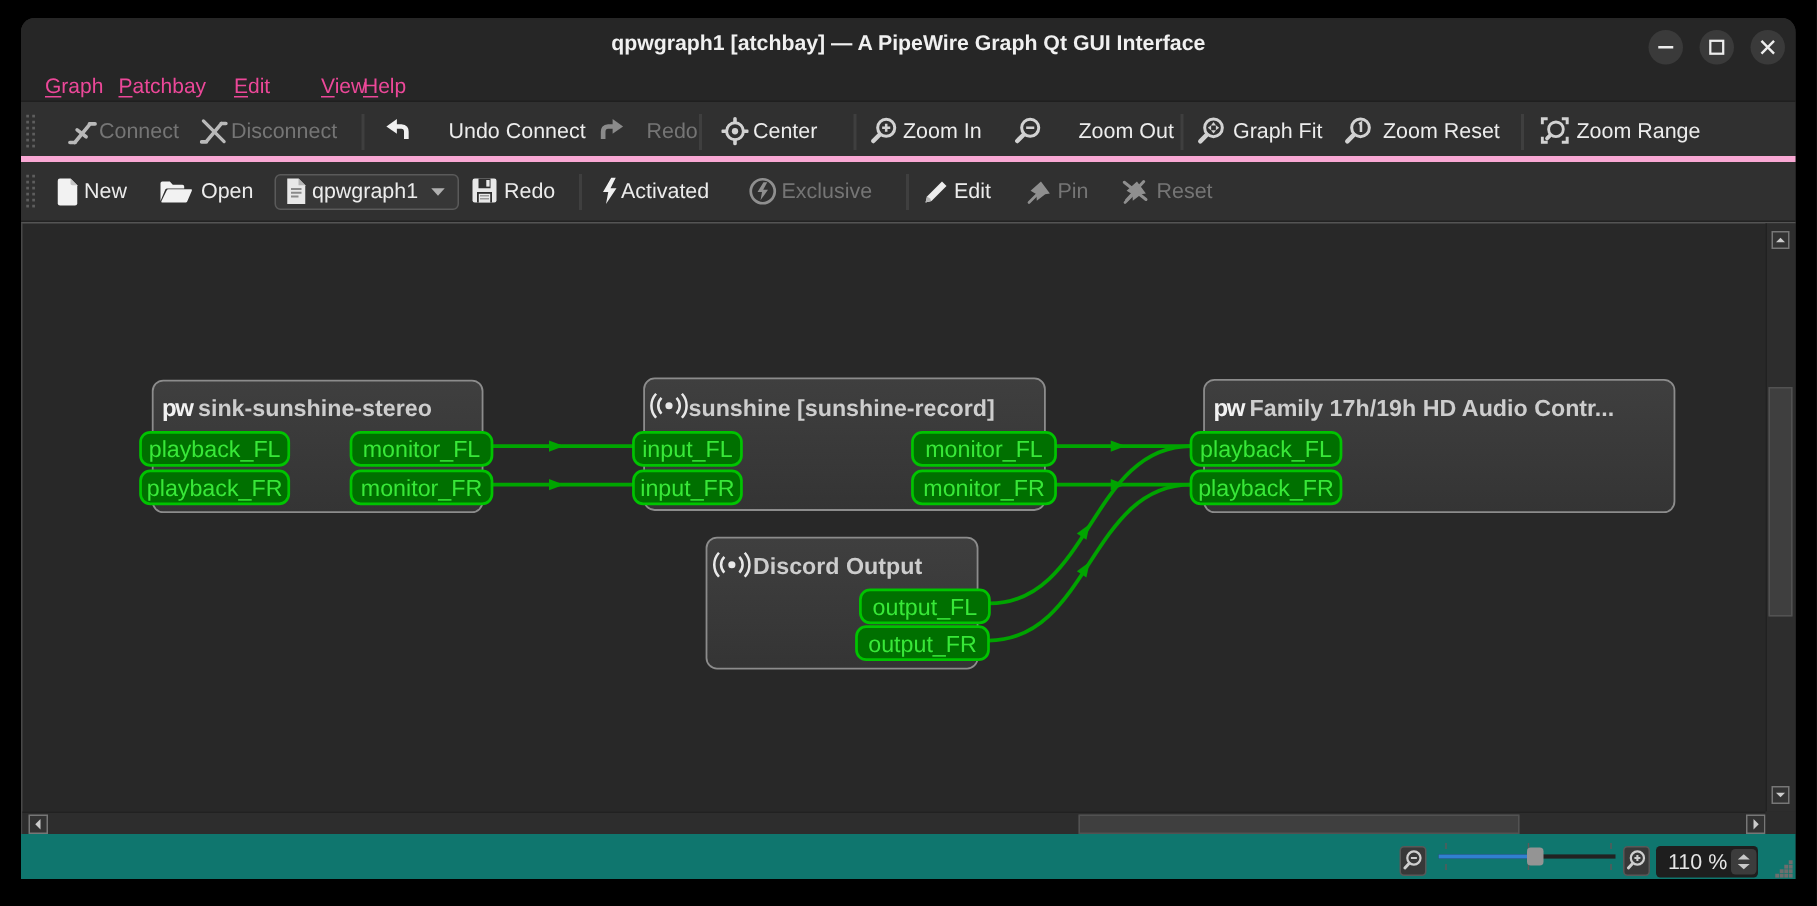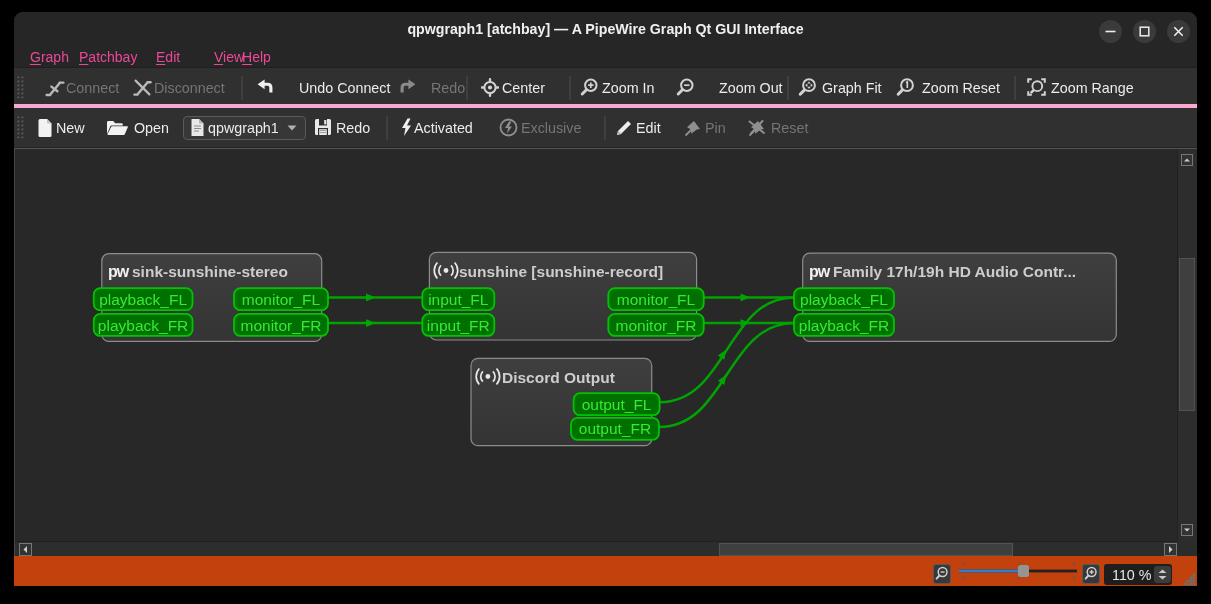--- a/index.html
+++ b/index.html
@@ -13,21 +13,21 @@
   .menu{position:absolute;top:0;height:22px;line-height:23px;color:#ec4899;font-size:14px;}
   .menu u{text-decoration-thickness:1px;text-underline-offset:2px;}
   #toolbar1{position:absolute;left:0;top:56px;width:1183px;height:40px;background:#303030;border-bottom:4px solid #f9a8d4;}
   #toolbar2{position:absolute;left:0;top:96px;width:1183px;height:40px;background:#303030;border-bottom:1px solid #222;}
   .ticon{position:absolute;top:0;}
   .tlabel{position:absolute;top:0;height:39px;line-height:40px;font-size:14.3px;color:#ececec;white-space:nowrap;}
   .dis{color:#757575;}
   .tsep{position:absolute;top:8px;width:2px;height:24px;background:#3f3f3f;}
   .thandle{position:absolute;left:3px;top:8px;width:8px;height:24px;}
   #canvaswrap{position:absolute;left:0px;top:136px;width:1183px;height:408px;background:#282828;border-top:1px solid #545454;border-left:1px solid #484848;}
-  #statusbar{position:absolute;left:0;top:544px;width:1183px;height:30px;background:#c2410c;}
+  #statusbar{position:absolute;left:0;top:544px;width:1183px;height:30px;background:#0f766e;}
   #vscroll{position:absolute;left:1163px;top:137px;width:20px;height:392px;background:#2d2d2d;border-left:1px solid #212121;}
   #hscroll{position:absolute;left:1px;top:529px;width:1162px;height:15px;background:#2d2d2d;border-top:1px solid #212121;}
   #sbcorner{position:absolute;left:1163px;top:529px;width:20px;height:15px;background:#2c2c2c;}
   .sbtn{position:absolute;background:#333333;border:1px solid #777777;display:flex;align-items:center;justify-content:center;}
   .sthumb{position:absolute;background:#3f3f3f;border:1px solid #525252;}
 </style>
 </head>
 <body>
 <div id="win">
   <div id="titlebar">

